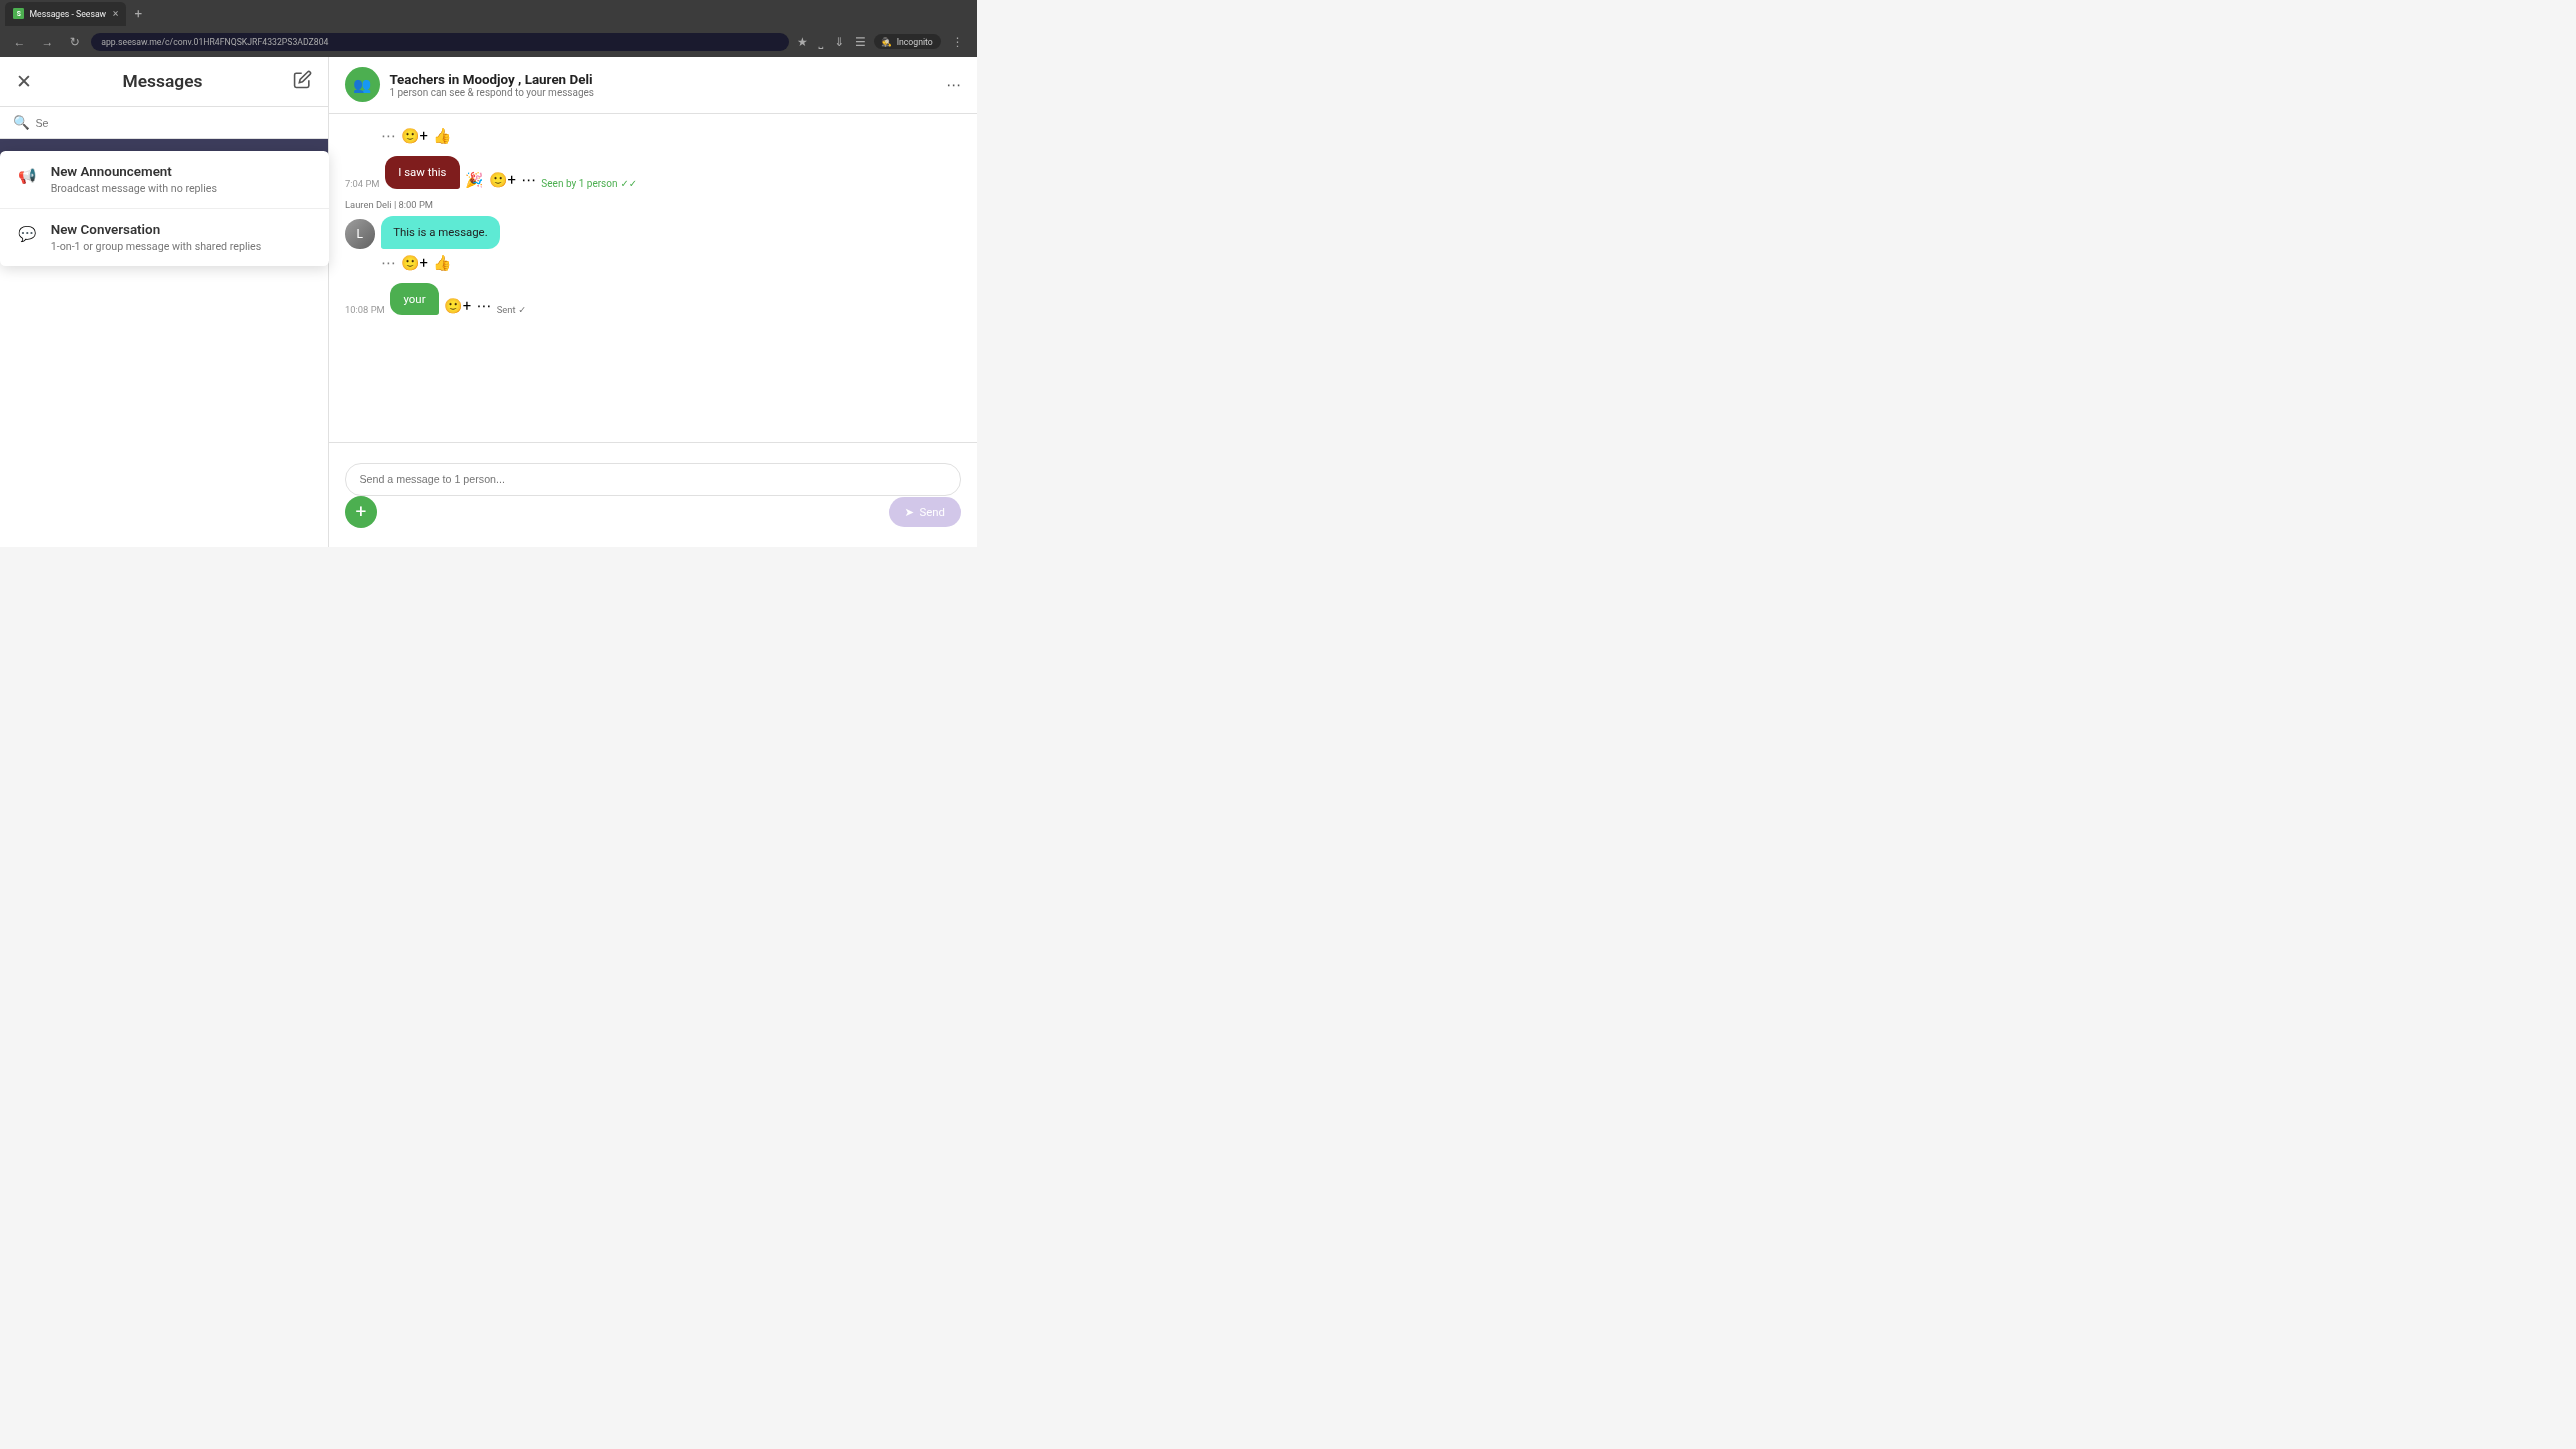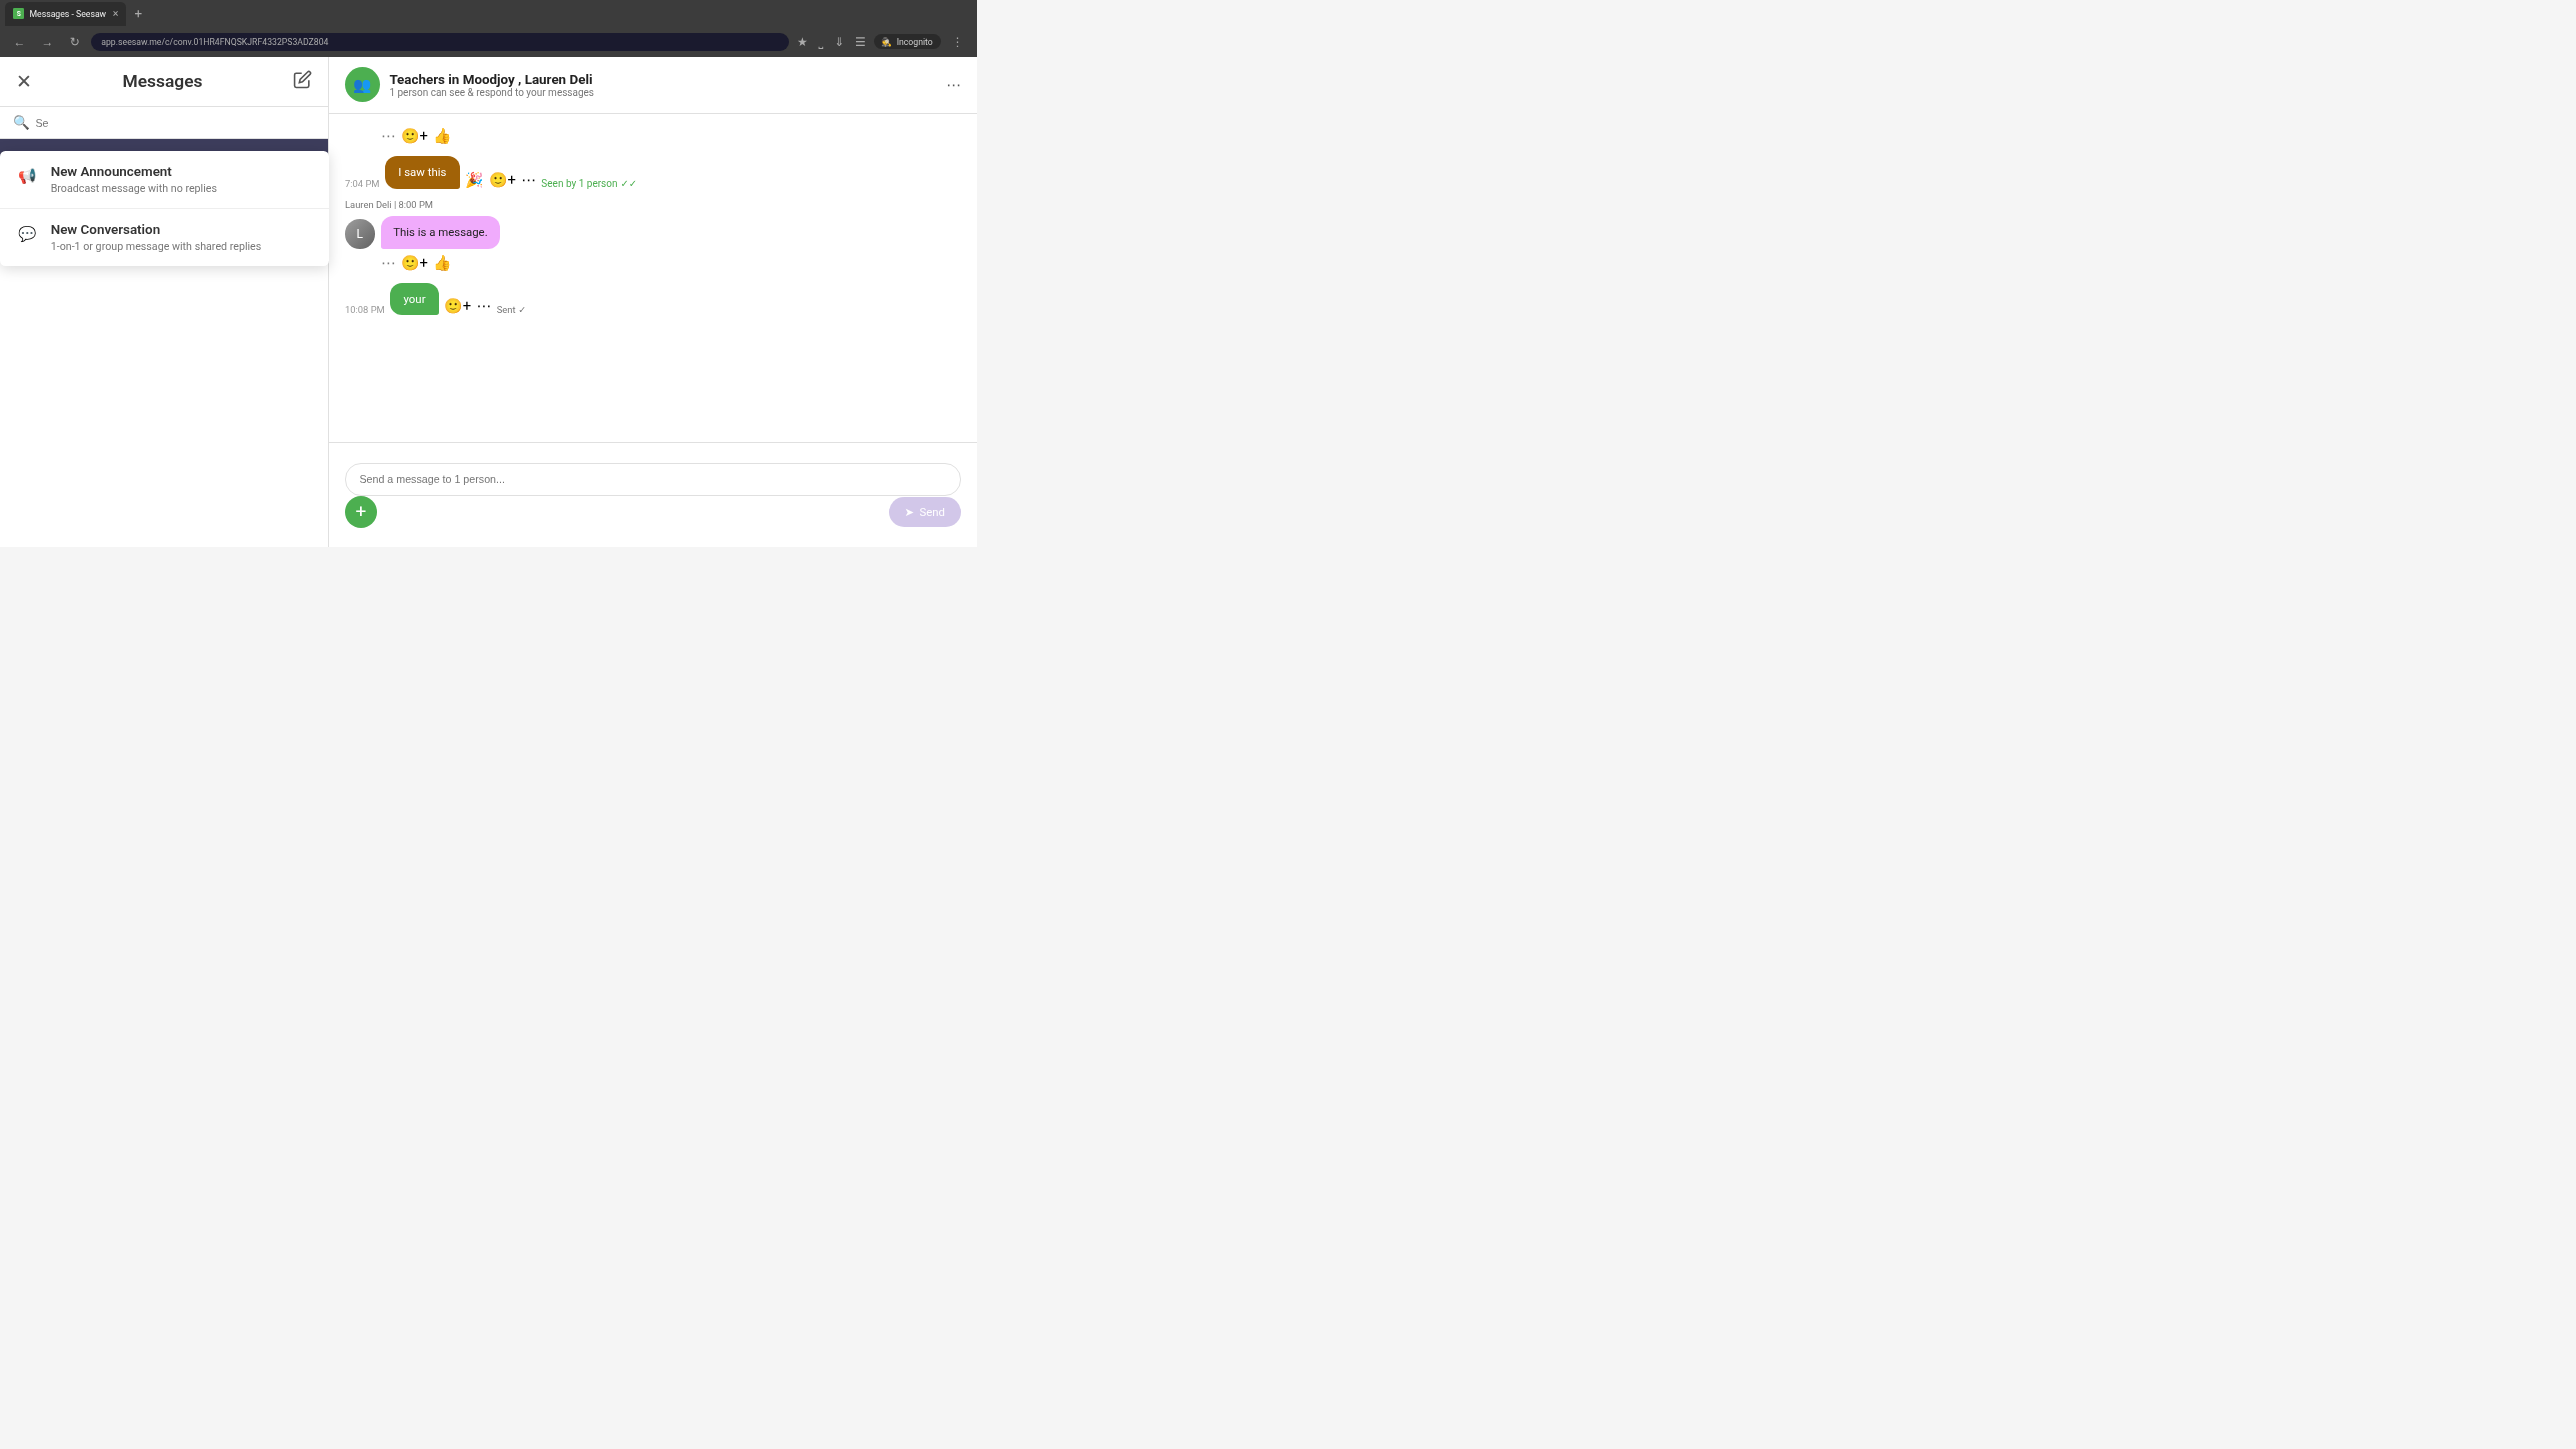--- a/index.html
+++ b/index.html
@@ -69,29 +69,29 @@
     .chat-header-menu { color: #555; font-size: 14.8px; cursor: pointer; }
 
     
     .messages-container { flex: 1; overflow-y: auto; padding: 13.4px 16px; display: flex; flex-direction: column; gap: 10.7px; }
 
     
     .msg-received-block { display: flex; flex-direction: column; gap: 5.4px; }
     .msg-sender-info { font-size: 9.4px; color: #777; }
     .msg-received-row { display: flex; align-items: flex-end; gap: 6.7px; }
     .msg-avatar-small { width: 29.5px; height: 29.5px; border-radius: 50%; background: #888; overflow: hidden; flex-shrink: 0; }
-    .msg-bubble-received { background: #f0abfc; border-radius: 12px 12px 12px 2.7px; padding: 9.4px 12px; max-width: 60%; font-size: 11.4px; color: #222; text-align: center; }
+    .msg-bubble-received { background: #5eead4; border-radius: 12px 12px 12px 2.7px; padding: 9.4px 12px; max-width: 60%; font-size: 11.4px; color: #222; text-align: center; }
     .msg-reactions { display: flex; align-items: center; gap: 5.4px; padding-left: 36px; }
     .reaction-btn { font-size: 14.8px; cursor: pointer; color: #777; }
     .reaction-emoji { font-size: 14.8px; }
 
     
     .msg-sent-block { display: flex; flex-direction: row; align-items: flex-end; gap: 5.4px; }
     .msg-time { font-size: 9.4px; color: #999; text-align: right; }
-    .msg-bubble-sent { background: #a16207; color: white; border-radius: 12px 12px 2.7px 12px; padding: 9.4px 13.4px; font-size: 11.4px; max-width: 60%; }
+    .msg-bubble-sent { background: #7f1d1d; color: white; border-radius: 12px 12px 2.7px 12px; padding: 9.4px 13.4px; font-size: 11.4px; max-width: 60%; }
     .msg-bubble-sent.green { background: #4CAF50; }
     .msg-sent-reactions { display: flex; align-items: center; gap: 5.4px; justify-content: flex-end; }
     .sent-reaction-emoji { font-size: 14.8px; }
     .sent-status { font-size: 9.4px; color: #777; display: flex; gap: 2.7px; }
     .seen-by { font-size: 10px; color: #4CAF50; display: flex; align-items: center; gap: 3px; }
 
     
     .message-input-area { padding: 20px 16px; border-top: 0.7px solid #e0e0e0; display: flex; flex-direction: column; }
     .message-input-field { border: 1px solid #e0e0e0; border-radius: 16px; padding: 9.4px 13.4px; font-size: 10.7px; color: #aaa; outline: none; }
     .message-input-actions { display: flex; align-items: center; justify-content: space-between; }

